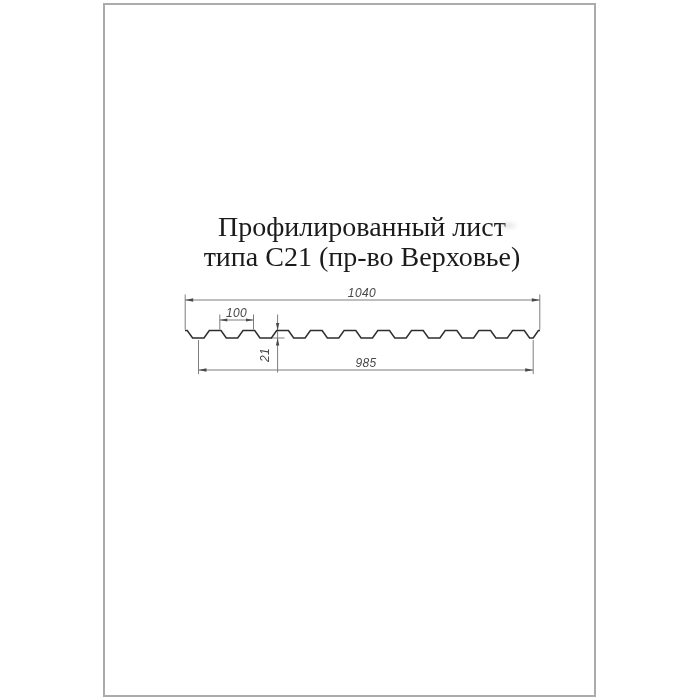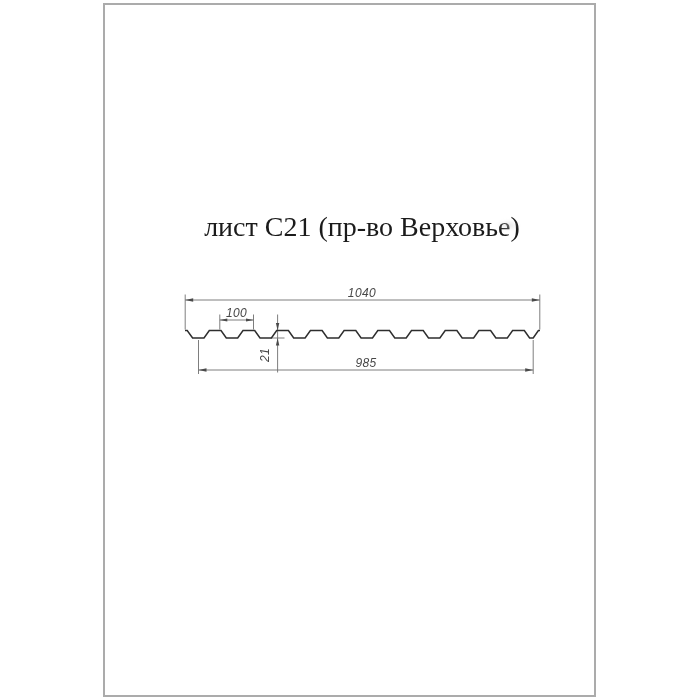--- a/index.html
+++ b/index.html
@@ -34,21 +34,22 @@
   .profile{stroke:#2e2e2e;stroke-width:1.5;fill:none;stroke-linejoin:miter;stroke-linecap:butt;}
 </style>
 </head>
 <body>
 
 <div class="canvas">
 
   <div class="page"></div>
 
   <div class="doc-title">
-    <span class="tline">лист С21 (пр-во Верховье)</span>
+    <span class="tline">Профилированный лист</span>
+    <span class="tline">типа С21 (пр-во Верховье)</span>
   </div>
 
   <div class="smudge"></div>
 
   <svg class="drawing" width="700" height="700" viewBox="0 0 700 700" aria-hidden="true">
 
     <g>
       <line class="dim-line" x1="185.2" y1="294.5" x2="185.2" y2="329.5"></line>
       <line class="dim-line" x1="539.8" y1="294.5" x2="539.8" y2="329.5"></line>
       <line class="dim-line" x1="185.2" y1="300" x2="539.8" y2="300"></line>

